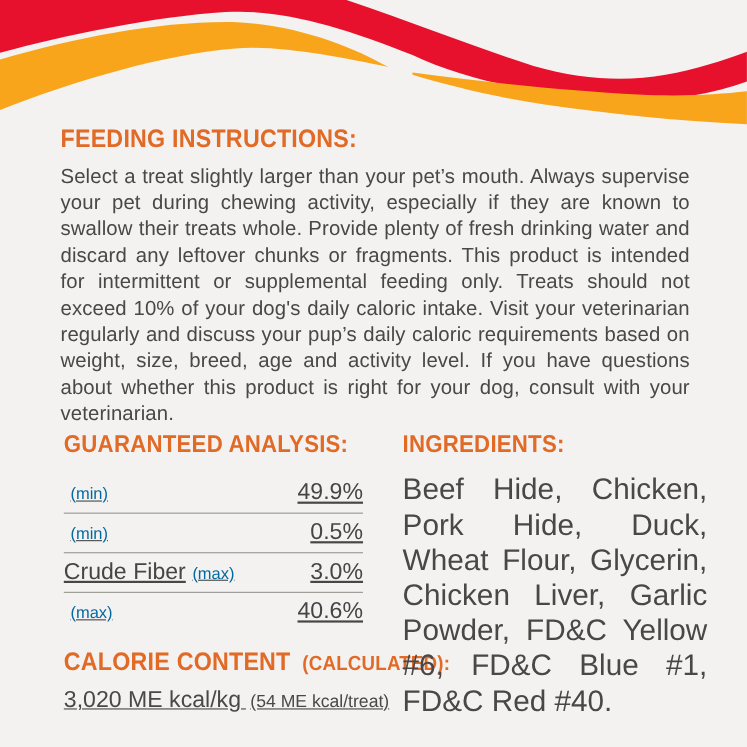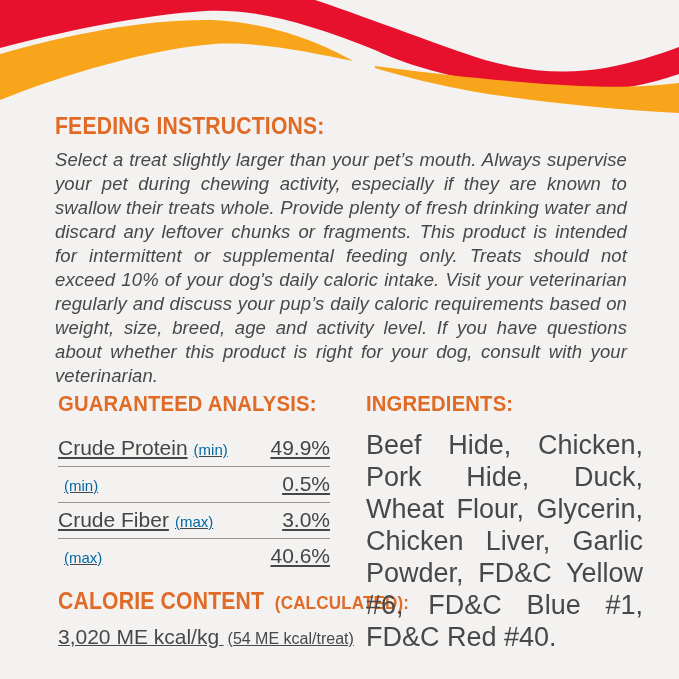--- a/index.html
+++ b/index.html
@@ -27,21 +27,20 @@
     white-space: nowrap;
   }
   .feeding-title { margin-bottom: 8px; }
 
   .body-text {
     font-size: 18.5px;
     line-height: 24px;
     text-align: justify;
     letter-spacing: 0.1px;
     color: #484848;
-    font-style: italic;
   }
 
   .col-left  { position: absolute; left: 58px;  top: 391px; width: 272px; text-decoration: underline; }
   .col-right { position: absolute; left: 366px; top: 391px; width: 277px; }
 
   .sub-heading { font-size: 22px; margin-bottom: 8px; }
 
   .ga-table { margin-top: 6px; }
   .ga-row {
     display: flex; align-items: baseline;
@@ -108,21 +107,20 @@
 <div class="content">
   <div class="orange-heading feeding-title">FEEDING INSTRUCTIONS:</div>
   <div class="body-text">Select a treat slightly larger than your pet’s mouth. Always supervise your pet during chewing activity, especially if they are known to swallow their treats whole. Provide plenty of fresh drinking water and discard any leftover chunks or fragments. This product is intended for intermittent or supplemental feeding only. Treats should not exceed 10% of your dog's daily caloric intake. Visit your veterinarian regularly and discuss your pup’s daily caloric requirements based on weight, size, breed, age and activity level. If you have questions about whether this product is right for your dog, consult with your veterinarian.</div>
 </div>
 
 <div class="col-left">
   <div class="orange-heading sub-heading">GUARANTEED ANALYSIS:</div>
 
   <div class="ga-table">
     <div class="ga-row">
-      <span class="ga-label">Crude Protein</span>
       <span class="ga-qualifier">(min)</span>
       <span class="ga-value">49.9%</span>
     </div>
     <div class="ga-row">
       <span class="ga-qualifier">(min)</span>
       <span class="ga-value">0.5%</span>
     </div>
     <div class="ga-row">
       <span class="ga-label">Crude Fiber</span>
       <span class="ga-qualifier">(max)</span>

